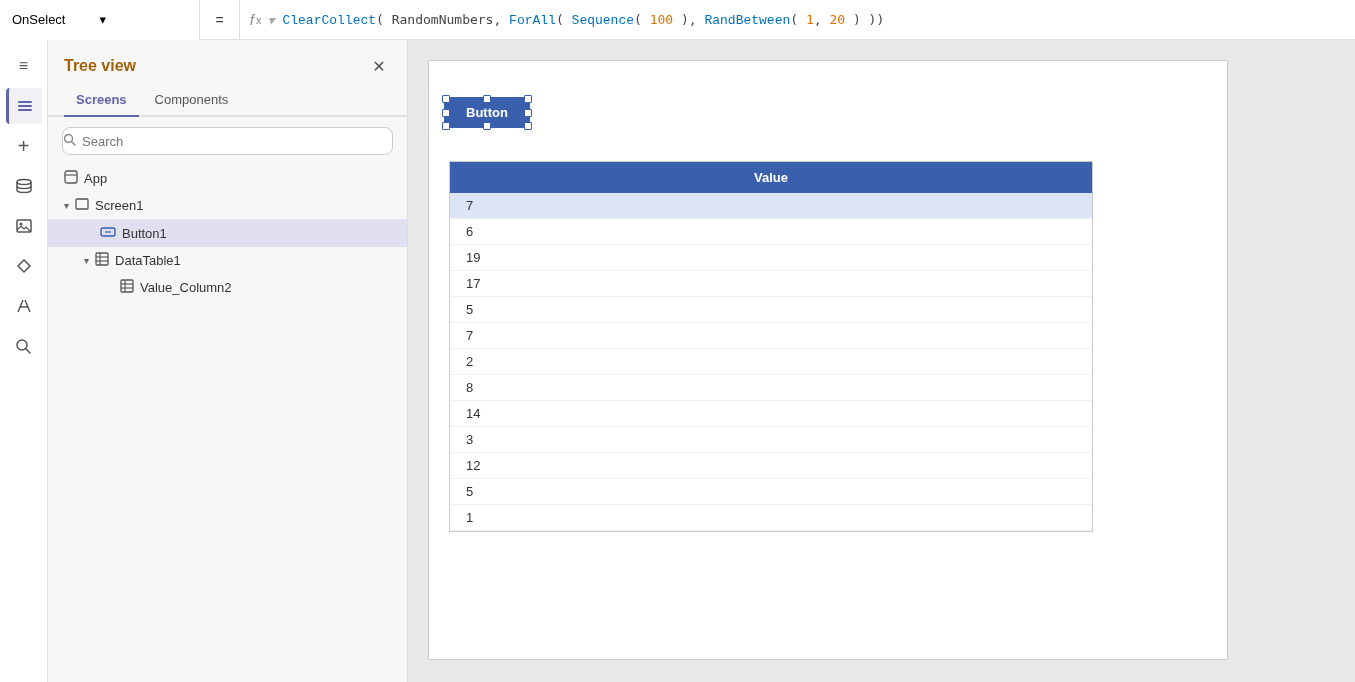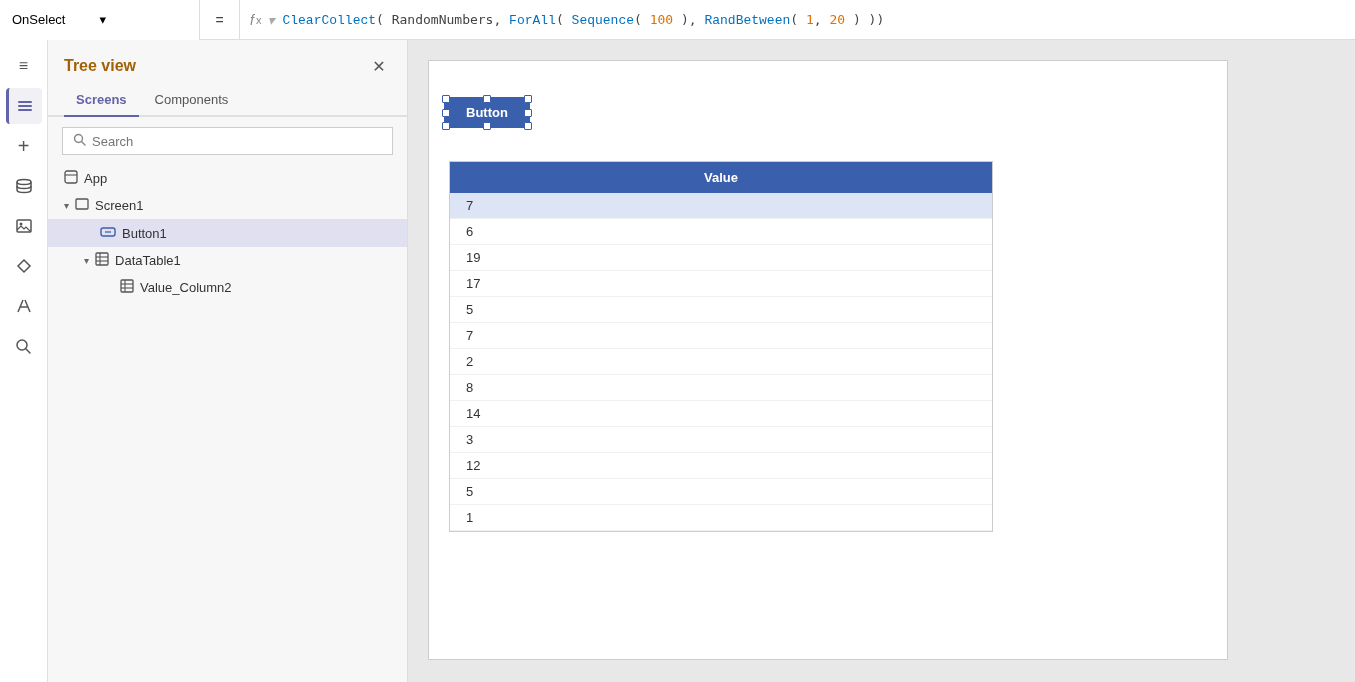--- a/index.html
+++ b/index.html
@@ -142,22 +142,22 @@
       border-bottom: 2px solid #6264a7;
       font-weight: 600;
       text-align: right;
     }
     .search-box {
       margin: 10px 14px;
       display: flex;
       align-items: center;
       background: #fff;
       border: 1px solid #ccc;
-      border-radius: 0;
-      padding: 5px 10px;
+      border-radius: 8px;
+      padding: 5px 0;
       gap: 6px;
     }
     .search-box input {
       border: none;
       outline: none;
       font-size: 13px;
       width: 100%;
       background: transparent;
     }
     .search-icon { color: #888; font-size: 13px; }
@@ -239,21 +239,21 @@
       top: -2px; left: -2px; right: -2px; bottom: -2px;
       border: 2px solid #3a5fad;
       pointer-events: none;
     }
 
     
     .canvas-datatable {
       position: absolute;
       top: 100px;
       left: 20px;
-      width: 544px;
+      width: 644px;
       border: 1px solid #ccc;
     }
     .dt-header {
       background: #3a5fad;
       color: #fff;
       text-align: center;
       padding: 8px;
       font-size: 13px;
       font-weight: 600;
     }

